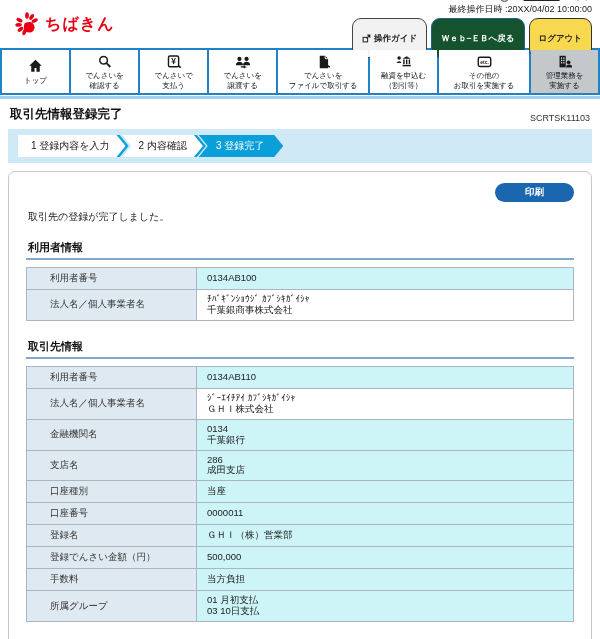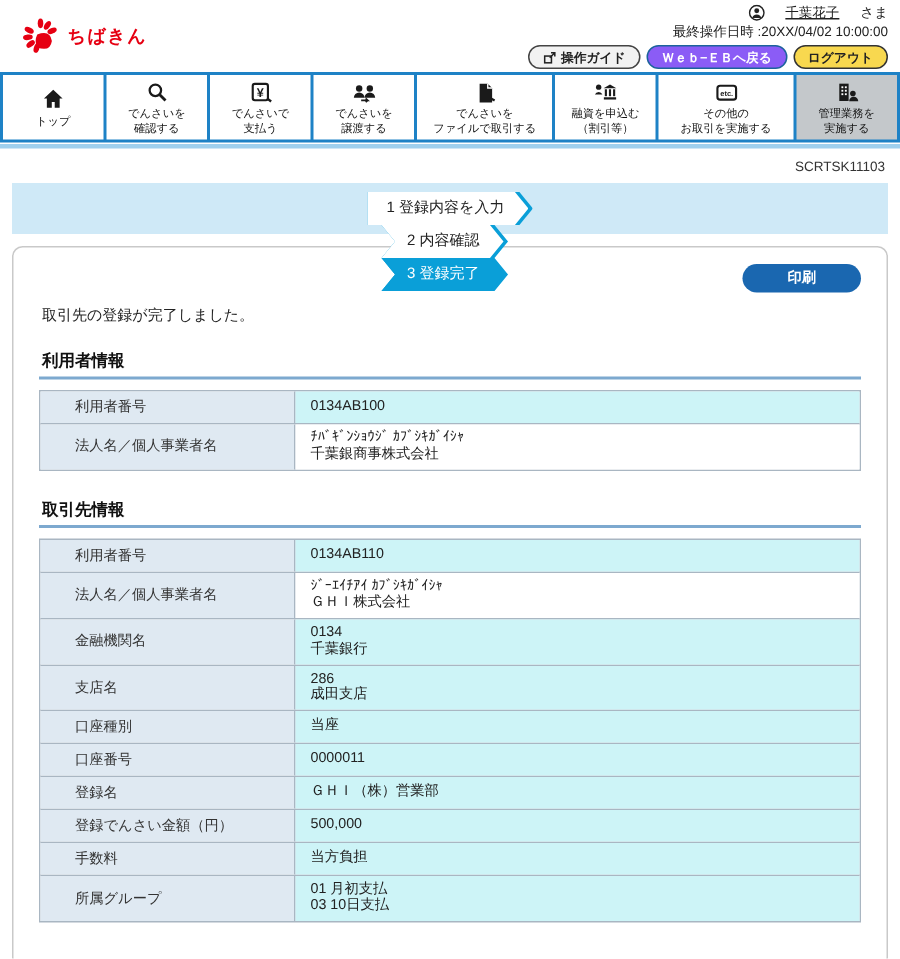--- a/index.html
+++ b/index.html
@@ -2,48 +2,48 @@
 <html><head>
 <meta charset="utf-8">
 <style>
   * { box-sizing: border-box; margin: 0; padding: 0; }
   html,body { width:600px; height:639px; overflow:hidden; background:#fff;
     font-family:"Liberation Sans","DejaVu Sans",sans-serif; color:#222; }
 
   
   .header{ height:48px; display:flex; align-items:center; padding:2px 8px 2px 14px; }
   .logo{ display:flex; align-items:center; gap:5px; }
-  .logo-text{ color:#e60012; font-weight:bold; font-size:12px; letter-spacing:1px; }
+  .logo-text{ color:#e60012; font-weight:bold; font-size:16px; letter-spacing:1px; }
   .head-right{ margin-left:auto; text-align:right; font-size:9px; line-height:1.45; color:#222; }
   .user-line{ display:flex; justify-content:flex-end; align-items:center; gap:14px; }
   .user-name{ text-decoration:underline; }
   .head-btns{ display:flex; justify-content:flex-end; gap:4px; margin-top:2px; }
   .hbtn{ display:inline-flex; align-items:center; gap:3px; font-size:8.5px; font-weight:bold;
-    border-radius:9px; padding:2px 9px; line-height:1.2; cursor:pointer; }
+    border-radius:9px; padding:14px 9px; line-height:1.2; cursor:pointer; }
   .hbtn-guide{ background:#f2f2f2; border:1.5px solid #444; color:#222; }
-  .hbtn-webeb{ background:#8b5cf6; border:1.5px solid #1c639c; color:#fff;text-align:right; }
+  .hbtn-webeb{ background:#14532d; border:1.5px solid #1c639c; color:#fff;text-align:right; }
   .hbtn-logout{ background:#f8d84f; border:1.5px solid #333; color:#222; }
 
   
   .nav{ display:flex; background:#1e82c6; padding:2px; gap:2px; height:47px; }
   .nav-item{ flex:1 1 0; background:#fff; display:flex; flex-direction:column; align-items:center;
     justify-content:center; gap:1px; cursor:pointer; padding:2px 1px; }
   .nav-item.wide{ flex:1.35 1 0; }
   .nav-item.active{ background:#c4c8cb; }
   .nav-icon{ height:17px; display:flex; align-items:center; }
   .nav-label{ font-size:7.5px; line-height:1.25; text-align:center; color:#111; white-space:nowrap; }
   .nav-underline{ height:3px; background:#9fd0ee; margin-top:1px; }
 
   
   .title-row{ display:flex; align-items:flex-end; padding:7px 10px 4px 10px; }
   .page-title{ font-size:12.5px; font-weight:bold; color:#111; }
   .screen-code{ margin-left:auto; font-size:9px; color:#333; }
 
   
-  .stepbar{ margin:2px 8px 0 8px; background:#cfe9f7; padding:6px 10px; display:flex; align-items:center; height:34px;flex-direction:column; }
+  .stepbar{ margin:2px 8px 0 8px; background:#cfe9f7; padding:6px 10px; display:flex; align-items:center; height:34px; }
   .step{ position:relative; margin-left:-7px; }
   .step:first-child{ margin-left:0; }
   .step-edge{ position:absolute; inset:0; background:#0a9fd8;
     clip-path:polygon(0 0,calc(100% - 9px) 0,100% 50%,calc(100% - 9px) 100%,0 100%,9px 50%); }
   .step:first-child .step-edge{ clip-path:polygon(0 0,calc(100% - 9px) 0,100% 50%,calc(100% - 9px) 100%,0 100%); }
   .step-body{ position:relative; height:22px; line-height:22px; font-size:10px; color:#222;
     padding:0 16px 0 17px; background:#fff; margin-right:3px;
     clip-path:polygon(0 0,calc(100% - 9px) 0,100% 50%,calc(100% - 9px) 100%,0 100%,9px 50%); }
   .step:first-child .step-body{ clip-path:polygon(0 0,calc(100% - 9px) 0,100% 50%,calc(100% - 9px) 100%,0 100%); padding-left:13px; }
   .step.active .step-body{ background:#0a9fd8; color:#fff; }
@@ -206,20 +206,21 @@
           <circle cx="13.6" cy="9.4" r="2.1" fill="#1a1a1a"></circle>
           <path d="M10.8 15.2a3.4 3.4 0 016.8 0z" fill="#1a1a1a"></path>
         </svg>
       </span>
       <span class="nav-label">管理業務を<br>実施する</span>
     </div>
   </div>
 <div class="nav-underline"></div>
 
 <div class="title-row">
+  <span class="page-title">取引先情報登録完了</span>
   <span class="screen-code">SCRTSK11103</span>
 </div>
 
 <div class="stepbar">
     <div class="step">
       <div class="step-edge"></div>
       <div class="step-body">1 登録内容を入力</div>
     </div>
     <div class="step">
       <div class="step-edge"></div>

